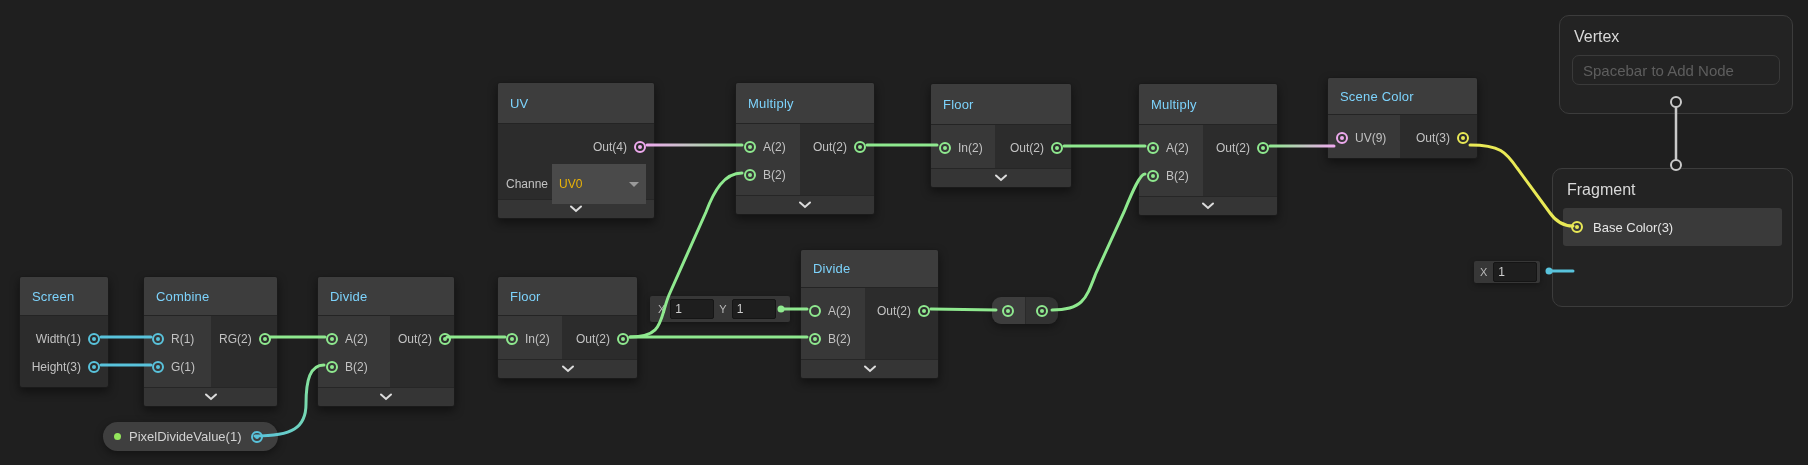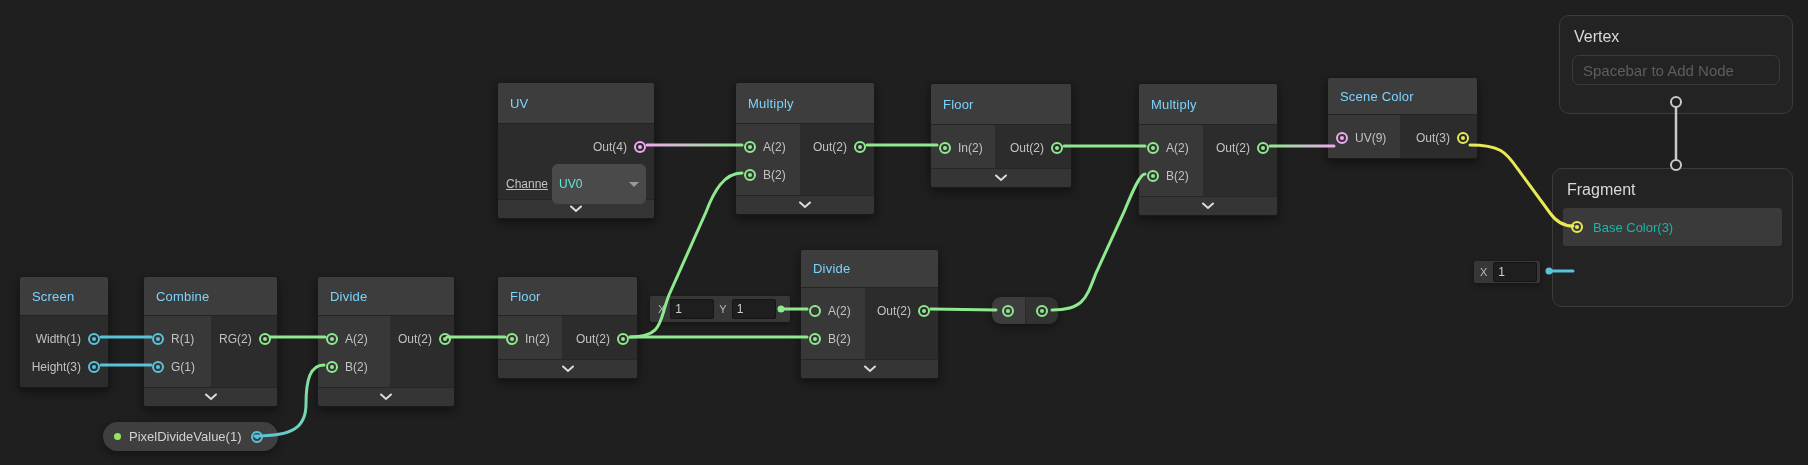--- a/index.html
+++ b/index.html
@@ -44,41 +44,41 @@
   .t4 { --pc:var(--edge_vec4,#eeaaee); }
 
   .footer {
     height:18px; background:#353535; border-top:1px solid #262626;
     border-radius:0 0 2px 2px; display:flex; align-items:center; justify-content:center;
     cursor:pointer;
   }
 
   
   .uv-row { height:30px; display:flex; align-items:center; gap:4px; padding:0 8px; }
-  .uv-row .plabel { overflow:hidden;text-decoration:underline; }
+  .uv-row .plabel { overflow:hidden; }
   .dropdown {
-    flex:1; height:22px; background:#4a4a4a; border-radius:6px;
-    display:flex; align-items:center; padding:9px 7px; color:#5eead4; font-size:12px;
+    flex:1; height:22px; background:#4a4a4a; border-radius:0;
+    display:flex; align-items:center; padding:9px 7px; color:#eab308; font-size:12px;
   }
   .dd-arrow { margin-left:auto; width:0; height:0; border-left:5px solid transparent;
     border-right:5px solid transparent; border-top:5px solid #9a9a9a; }
 
   
   .context {
     position:absolute; background:#232323; border:1px solid #3c3c3c; border-radius:10px;
     box-sizing:border-box; color:#d9d9d9;
   }
   .context .ctitle { padding:12px 14px 9px; font-size:16px; }
   .placeholder {
     margin:0 12px; height:30px; box-sizing:border-box; border:1px solid #3a3a3a; border-radius:7px;
     display:flex; align-items:center; padding:0 10px; color:#5e5e5e; font-size:15px; white-space:nowrap;
   }
   .frag-row {
     margin:0 10px 8px; height:38px; background:#3a3a3a; border-radius:3px;
-    display:flex; align-items:center; gap:10px; padding:0 8px; font-size:13px; color:#14b8a6;
+    display:flex; align-items:center; gap:10px; padding:0 8px; font-size:13px; color:#e5e5e5;
   }
   .frag-row + .frag-row { height:37px; }
 
   
   .prop {
     position:absolute; background:#3f3f3f; border-radius:15px; height:29px; box-sizing:border-box;
     display:flex; align-items:center; gap:8px; padding:0 11px; color:#d2d2d2; font-size:13px;
     box-shadow:0 3px 8px rgba(0,0,0,.4);
   }
   .prop-dot { width:7px; height:7px; border-radius:50%; background:var(--property_dot,#94e65c); flex:none; }

